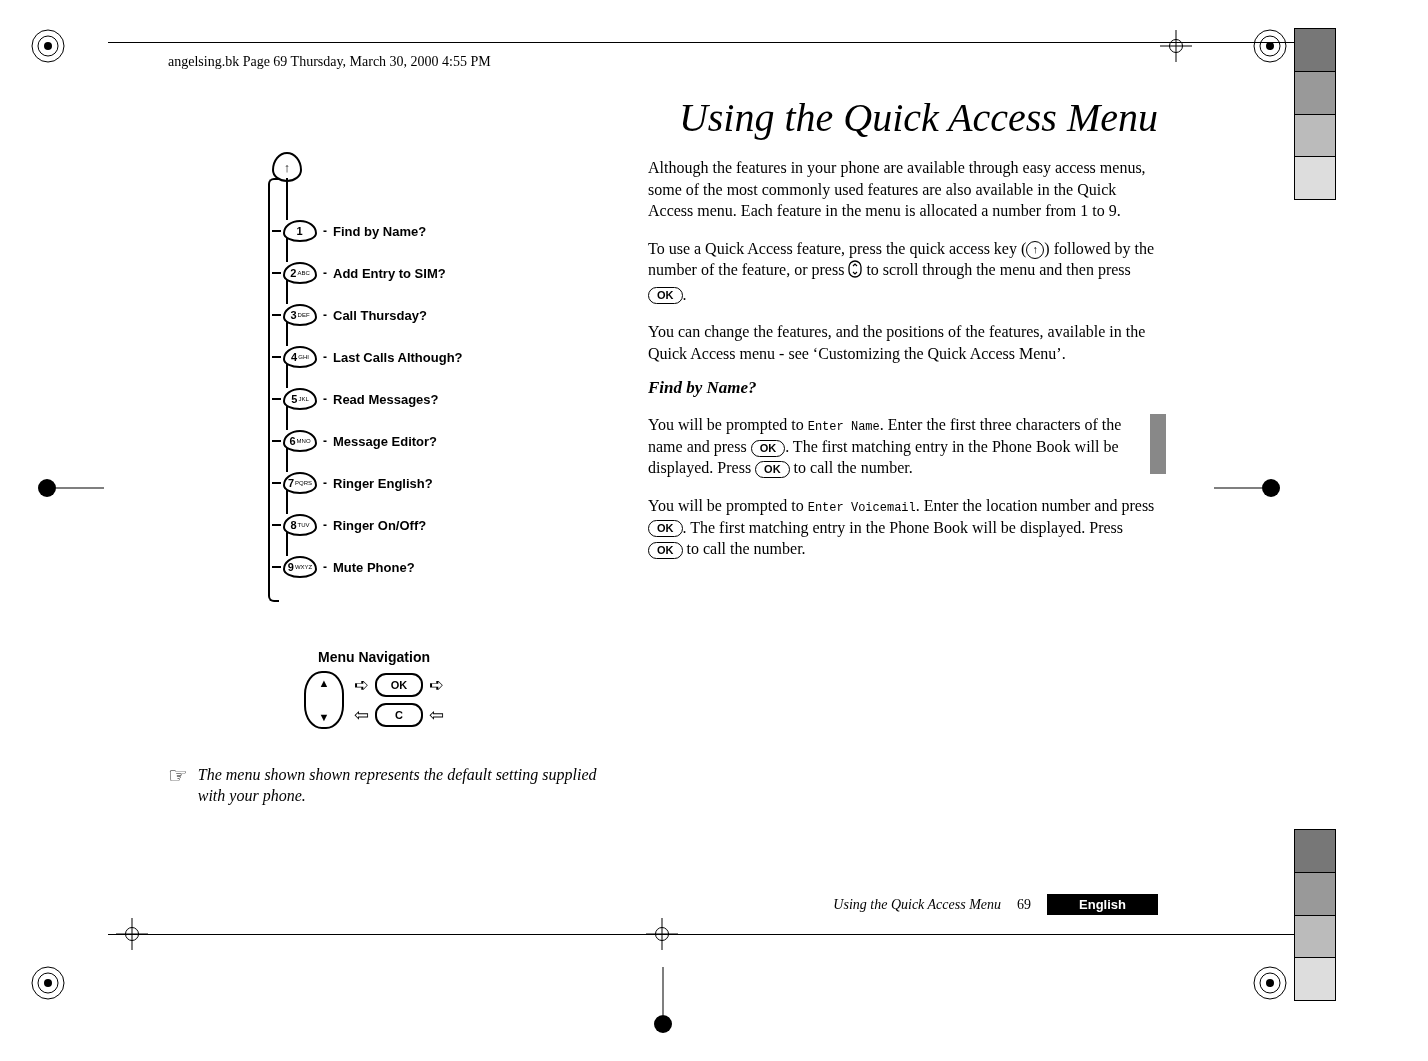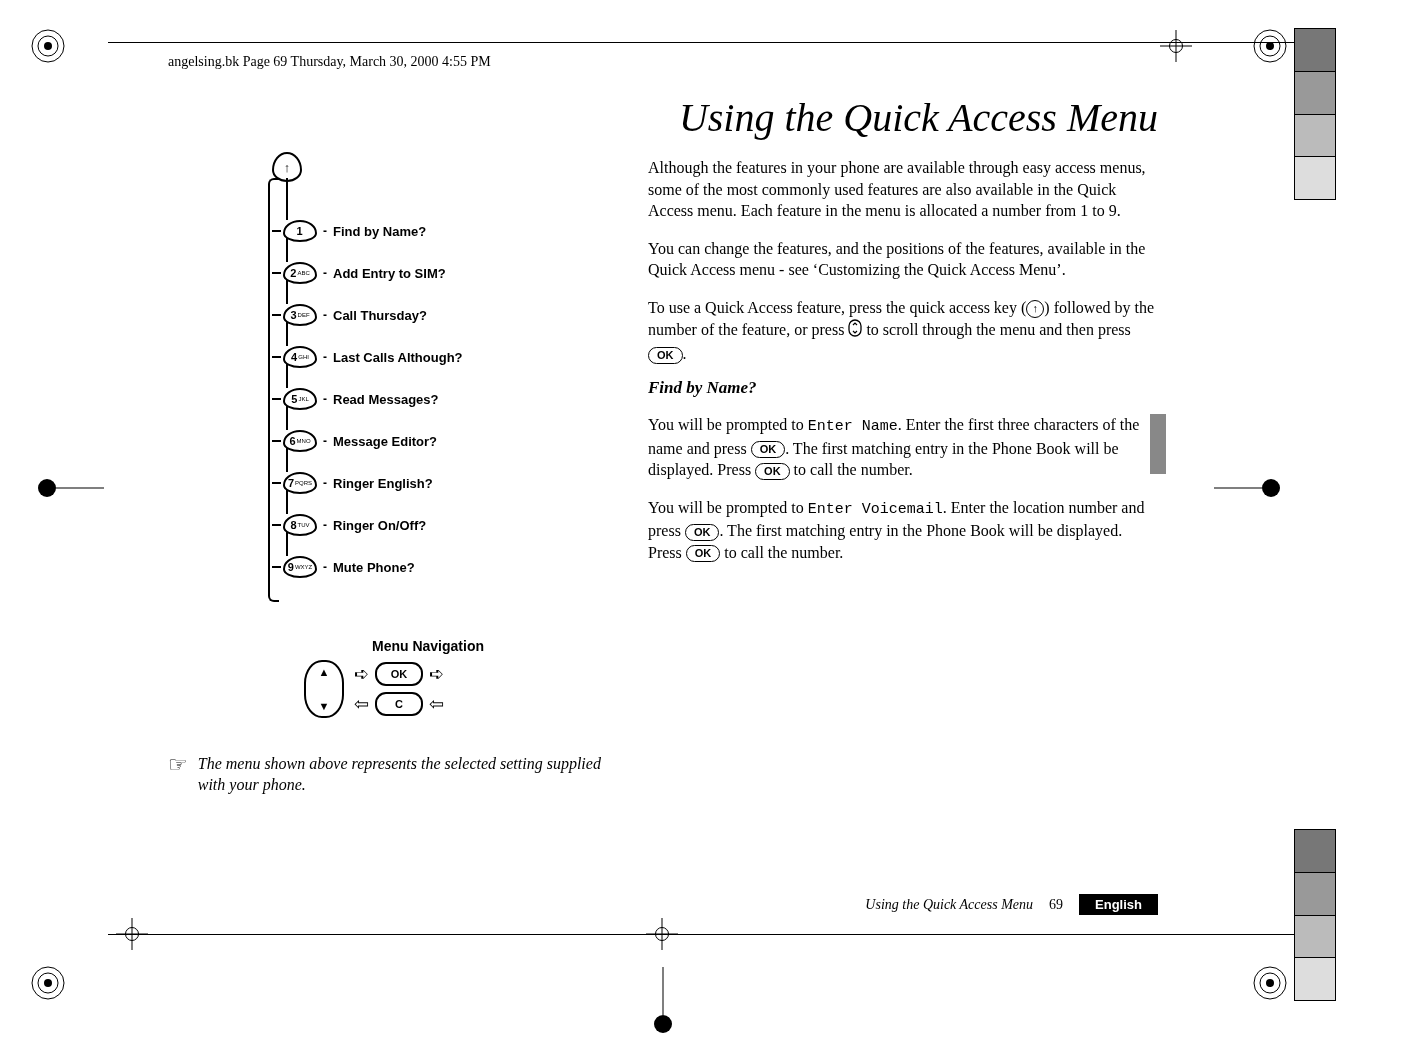--- a/index.html
+++ b/index.html
@@ -24,52 +24,52 @@
   
   .frameline{position:absolute;left:108px;right:108px;height:1px;background:#000}
   .header-path{position:absolute;left:168px;top:54px;font-family:'Times New Roman',serif;font-size:14px}
   
   .content{position:absolute;left:168px;top:94px;width:990px;height:840px;display:flex;gap:40px}
   .left-col{width:440px;display:flex;flex-direction:column;align-items:flex-start}
   .right-col{flex:1;min-width:0}
   h1.title{margin:0 0 8px 0;font-style:italic;font-weight:normal;font-size:40px;text-align:right;width:100%;white-space:nowrap}
   .right-col p{margin:16px 0 10px 0;font-size:16px;line-height:1.35}
   .right-col h3{margin:14px 0 4px 0;font-style:italic;font-weight:bold;font-size:17px}
-  .mono{font-family:'Courier New',monospace;font-size:15px}
+  .mono{font-family:'Courier New',monospace;font-size:12px}
   .ok-inline{display:inline-block;border:1px solid #000;border-radius:10px;padding:0 8px;font-family:Arial,sans-serif;font-size:11px;font-weight:bold;vertical-align:middle;line-height:14px;height:15px}
   .qa-inline{display:inline-block;border:1px solid #000;border-radius:50%;width:16px;height:16px;text-align:center;font-family:Arial,sans-serif;font-size:11px;line-height:15px;vertical-align:middle}
   .scroll-inline{display:inline-block;vertical-align:middle}
   
   .diagram{position:relative;margin-left:100px;margin-top:76px;height:440px;width:320px;font-family:Arial,Helvetica,sans-serif}
   .diagram .spine-outer{position:absolute;left:0;top:8px;bottom:8px;width:9px;border-left:2px solid #000;border-top:2px solid #000;border-bottom:2px solid #000;border-radius:6px 0 0 6px}
   .diagram .top-key{position:absolute;left:4px;top:-18px;width:26px;height:26px;border:2px solid #000;border-radius:50% 50% 50% 50%/60% 60% 40% 40%;display:flex;align-items:center;justify-content:center;font-size:13px;background:#fff}
   .diagram .row{position:absolute;left:4px;display:flex;align-items:center;gap:6px}
   .diagram .row .stub{width:9px;height:2px;background:#000;margin-right:-4px}
   .key{display:inline-flex;align-items:center;justify-content:center;border:2px solid #000;border-radius:50% 50% 50% 50%/60% 60% 40% 40%;width:30px;height:18px;font-size:10px;font-family:Arial,sans-serif;background:#fff;gap:1px}
   .key .n{font-weight:bold;font-size:11px}
   .key .l{font-size:6px}
   .row-dash{font-size:12px;font-weight:bold}
   .row-label{font-size:13px;font-weight:bold}
   .vconn{position:absolute;left:18px;width:2px;background:#000}
-  .nav-box{margin-top:28px;margin-left:96px;width:220px;text-align:right}
+  .nav-box{margin-top:39px;margin-left:96px;width:220px;text-align:center}
   .nav-title{font-family:Arial,sans-serif;font-weight:bold;font-size:14px;margin-bottom:6px}
   .nav-art{display:flex;align-items:center;justify-content:center;gap:10px}
   .rocker{width:36px;height:46px;border:2px solid #000;border-radius:18px/23px;display:flex;flex-direction:column;align-items:center;justify-content:space-between;padding:4px 0;font-size:11px}
   .arrow-r,.arrow-l{font-size:18px;line-height:1}
   .nav-right{display:flex;flex-direction:column;gap:6px}
   .nav-pair{display:flex;align-items:center;gap:6px}
   .pill{border:2px solid #000;border-radius:11px;width:44px;height:20px;display:flex;align-items:center;justify-content:center;font-family:Arial,sans-serif;font-weight:bold;font-size:11px}
   .note{margin-top:36px;display:flex;gap:10px;align-items:flex-start}
   .note .hand{font-size:22px;margin-top:-2px}
   .note p{margin:0;font-style:italic;font-size:16px;line-height:1.3}
   
   .footer{position:absolute;left:168px;top:894px;width:990px;display:flex;justify-content:flex-end;align-items:center;gap:16px;font-size:14px}
   .footer .ft{font-style:italic}
   .footer .pn{font-weight:normal}
-  .footer .lang{background:#000;color:#fff;padding:3px 16px;font-family:Arial,sans-serif;font-weight:bold;font-size:13px}
+  .footer .lang{background:#000;color:#fff;padding:3px 32px;font-family:Arial,sans-serif;font-weight:bold;font-size:13px}
   
   .side-tab{position:absolute;right:262px;top:414px;width:16px;height:60px;background:#888}
 </style>
 </head>
 <body>
 <div class="page">
 
 <div class="frameline" style="top:42px"></div>
 <div class="frameline" style="top:934px"></div>
 
@@ -251,35 +251,35 @@
                 <span class="arrow-l">⇦</span>
                 <span class="pill">C</span>
                 <span class="arrow-l">⇦</span>
               </div>
         </div>
       </div>
     </div>
 
     <div class="note">
       <span class="hand">☞</span>
-      <p>The menu shown above represents the selected setting supplied with your phone.</p>
+      <p>The menu shown shown represents the default setting supplied with your phone.</p>
     </div>
   </div>
 
   <div class="right-col">
     <h1 class="title">Using the Quick Access Menu</h1>
     <p>Although the features in your phone are available through easy access menus, some of the most commonly used features are also available in the Quick Access menu. Each feature in the menu is allocated a number from 1 to 9.</p>
-    <p>You can change the features, and the positions of the features, available in the Quick Access menu - see ‘Customizing the Quick Access Menu’.</p>
     <p>
       <span>To use a Quick Access feature, press the quick access key (</span><span class="qa-inline">↑</span><span>) followed by the number of the feature, or press </span><span class="scroll-inline"><svg width="14" height="18" viewBox="0 0 14 18">
               <rect x="1" y="1" width="12" height="16" rx="6" fill="none" stroke="#000" stroke-width="1.3"></rect>
               <polyline points="5,6 7,4 9,6" fill="none" stroke="#000" stroke-width="1.2"></polyline>
               <polyline points="5,12 7,14 9,12" fill="none" stroke="#000" stroke-width="1.2"></polyline>
             </svg></span><span> to scroll through the menu and then press </span><span class="ok-inline">OK</span><span>.</span>
     </p>
+    <p>You can change the features, and the positions of the features, available in the Quick Access menu - see ‘Customizing the Quick Access Menu’.</p>
 
     <h3>Find by Name?</h3>
     <p>
       <span>You will be prompted to </span><span class="mono">Enter Name</span><span>. Enter the first three characters of the name and press </span><span class="ok-inline">OK</span><span>. The first matching entry in the Phone Book will be displayed. Press </span><span class="ok-inline">OK</span><span> to call the number.</span>
     </p>
 
     <p>
       <span>You will be prompted to </span><span class="mono">Enter Voicemail</span><span>. Enter the location number and press </span><span class="ok-inline">OK</span><span>. The first matching entry in the Phone Book will be displayed. Press </span><span class="ok-inline">OK</span><span> to call the number.</span>
     </p>
   </div>

